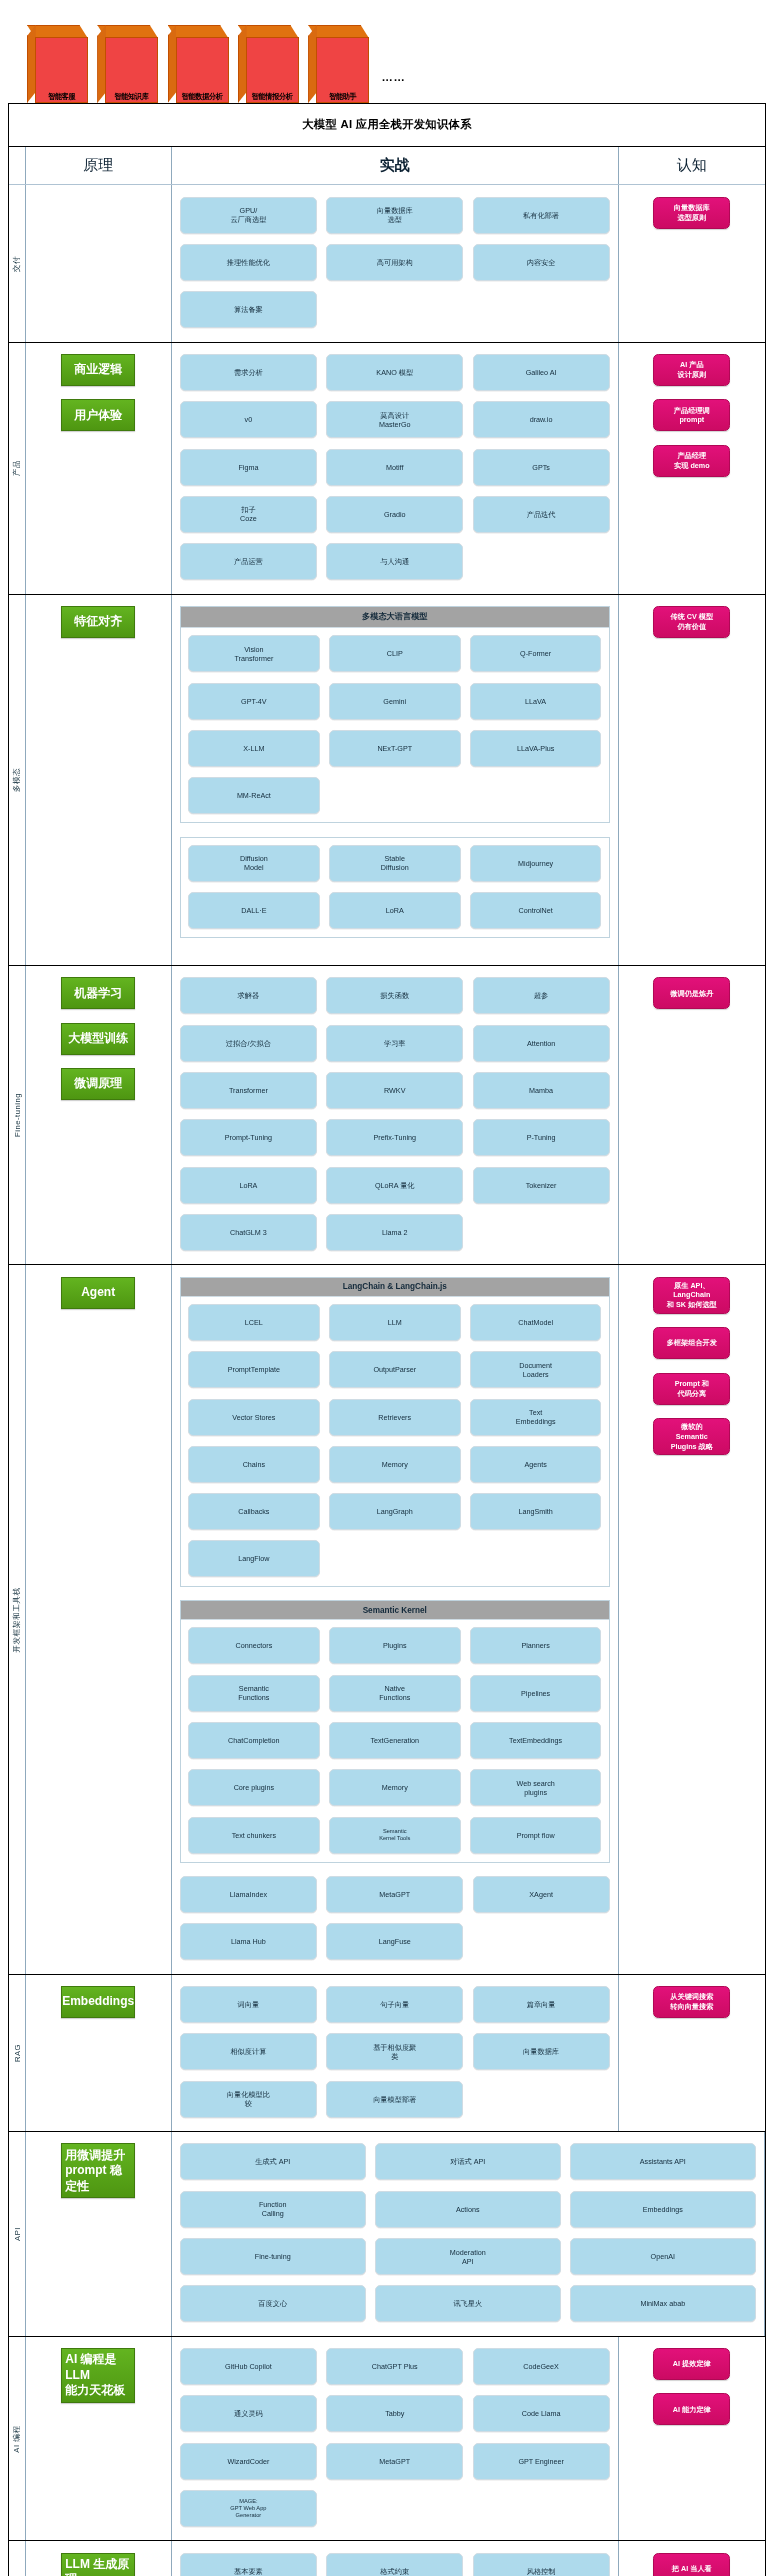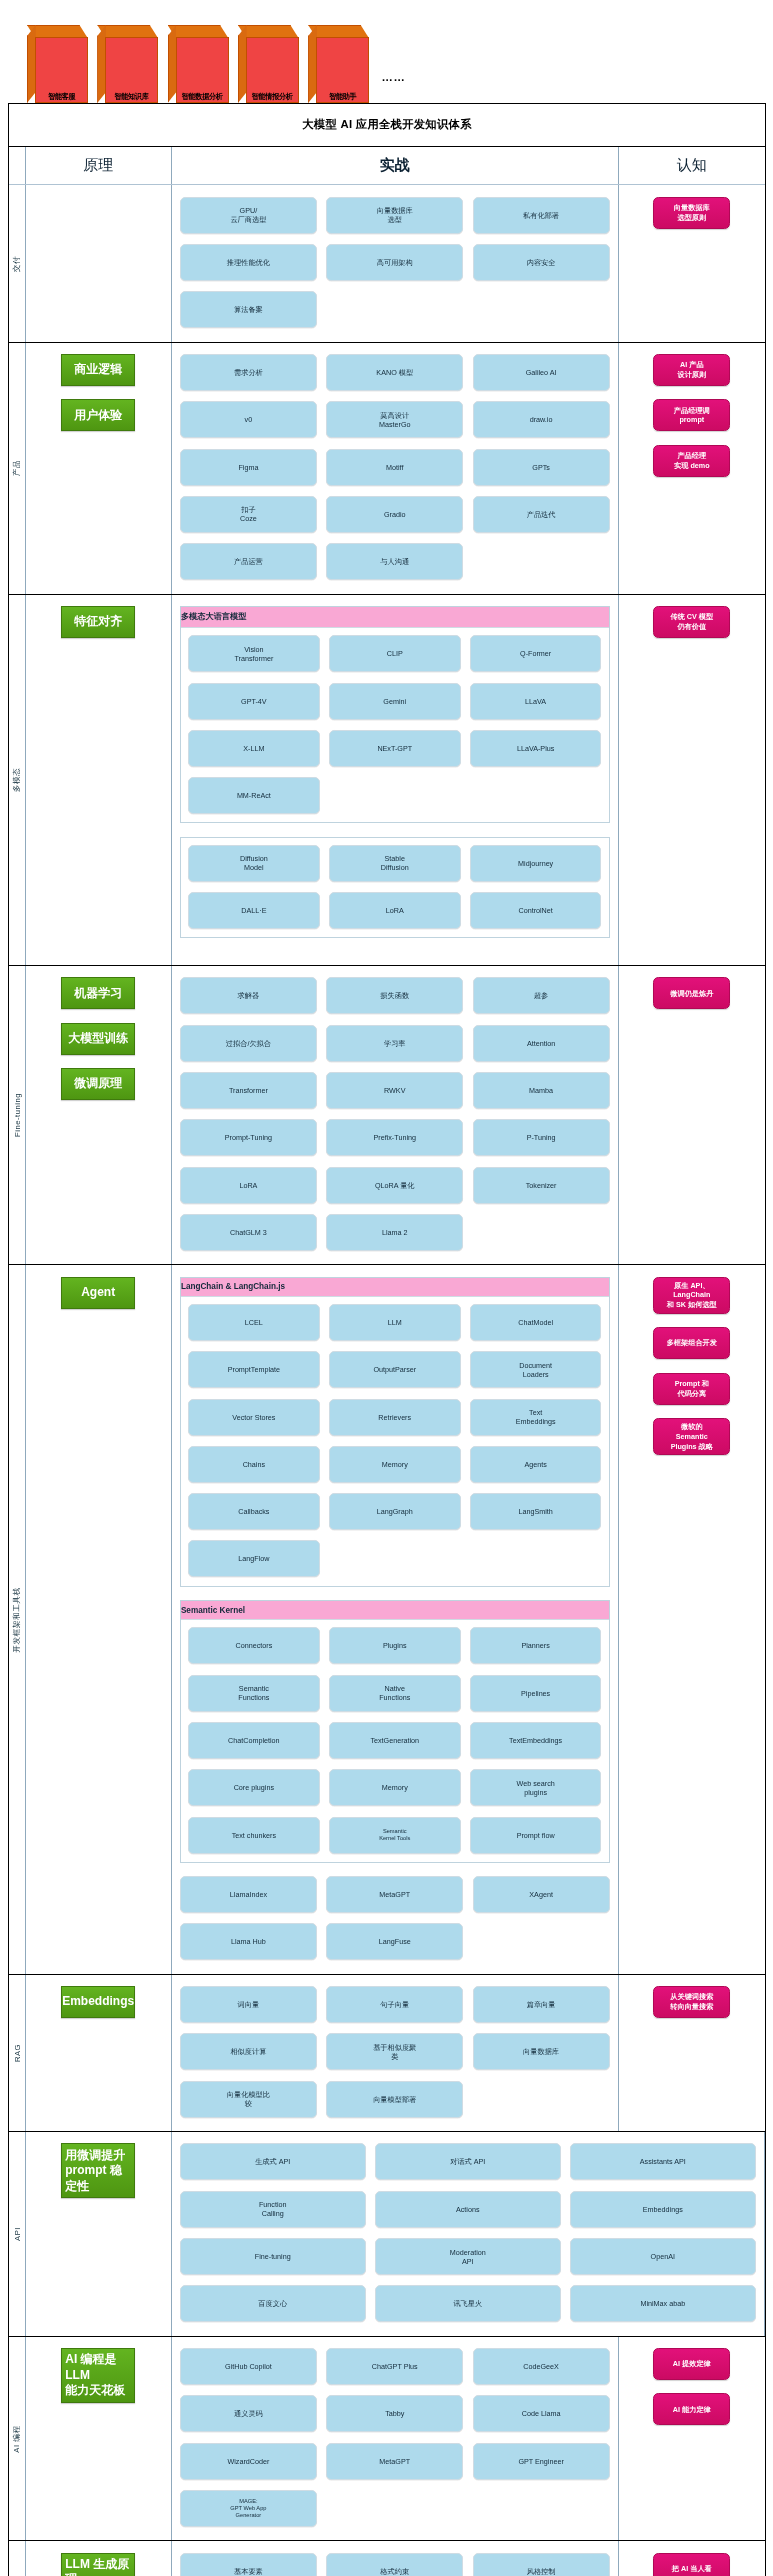--- a/index.html
+++ b/index.html
@@ -201,22 +201,22 @@
     box-shadow: 0 1px 1px rgba(0,0,0,0.18);
   }
 
   
   .panel {
     border: 0.5px solid #BFD3DE;
     background: #fff;
     margin-bottom: 13.4px;
   }
   .panel-hd {
-    background: #f9a8d4;
-    text-align: left;
+    background: #a3a3a3;
+    text-align: center;
     font-size: 8.2px;
     font-weight: 700;
     color: #12293a;
     padding: 4.6px 0;
     border-bottom: 0.5px solid #CFDCE4;
   }
   .panel-body { padding: 7.2px 7.2px 8.2px 7.2px; }
 </style>
 </head>
 <body>

